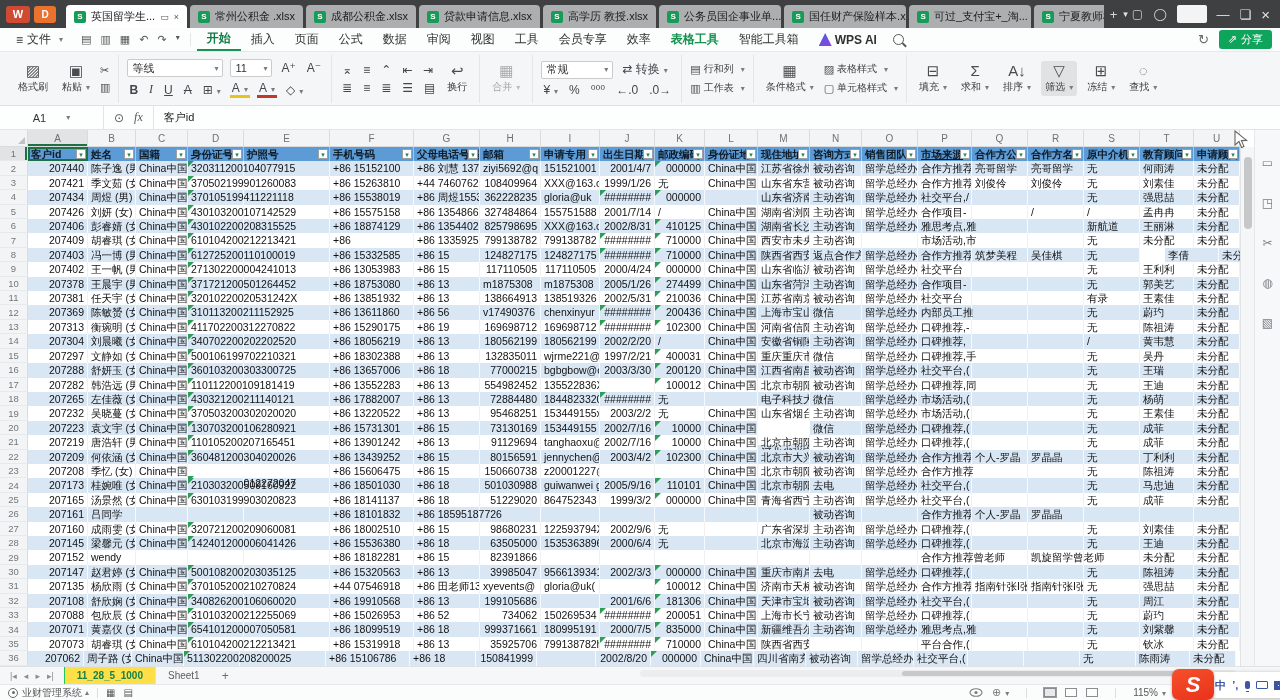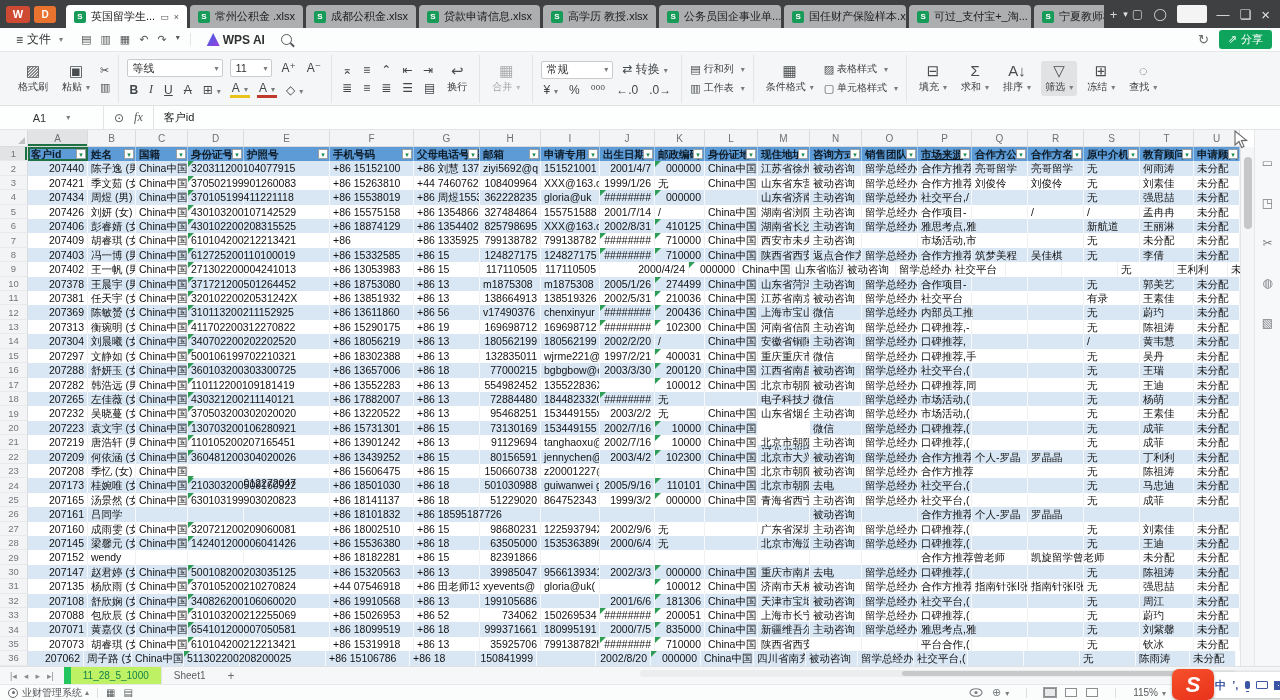--- a/index.html
+++ b/index.html
@@ -81,21 +81,21 @@
   
   .vscroll{position:absolute;left:1240px;top:147px;width:14px;height:519px;background:#F5F6F7;border-left:1px solid #E3E4E5}
   .vthumb{position:absolute;left:3px;top:10px;width:8px;height:72px;background:#C5C7C9;border-radius:4px}
   .rail{position:absolute;left:1254px;top:130px;width:26px;height:536px;background:#F7F8F9;border-left:1px solid #E6E7E8;display:flex;flex-direction:column;align-items:center;padding-top:26px;gap:26px;color:#7A7D80;font-size:12px}
   .cursor{position:absolute;left:1233px;top:130px;z-index:9}
 
   
   .sheetbar{position:absolute;top:666px;left:0;width:1280px;height:18px;background:#F6F7F8;border-top:1px solid #E0E1E2;display:flex;align-items:center;font-size:10px;color:#5A5D5F}
   .navbtns{display:flex;gap:7px;padding:0 10px;font-size:9px;color:#8A8D8F}
   .stab{height:18px;display:flex;align-items:center;padding:0 12px;white-space:nowrap}
-  .stab.active{background:#bef264;color:#15814B;font-weight:400;border-left:7px solid #22c55e;border-right:1px solid #E0E1E2}
+  .stab.active{background:#fde047;color:#15814B;font-weight:700;border-left:1px solid #22c55e;border-right:1px solid #E0E1E2}
   .addsheet{padding:0 10px;font-size:12px;color:#6A6D6F}
   .hscroll{position:absolute;left:640px;top:3px;width:596px;height:7px;background:#ECEDEE;border-radius:4px}
   .hthumb{position:absolute;left:262px;top:1px;width:300px;height:5px;background:#C7C9CB;border-radius:3px}
 
   
   .statusbar{position:absolute;top:684px;left:0;width:1280px;height:16px;background:#FBFCFC;border-top:1px solid #E7E8E9;display:flex;align-items:center;padding:0 8px;font-size:10px;color:#55585A}
   .persondot{width:10px;height:10px;border:1px solid #6A6D6F;border-radius:50%;display:inline-block;margin-right:4px;position:relative}
   .persondot::after{content:"";position:absolute;left:2.5px;top:2px;width:3px;height:3px;border-radius:50%;background:#6A6D6F}
   .sdiv{width:1px;height:10px;background:#DDDEDF;margin:0 8px}
   .sb-right{margin-left:auto;display:flex;align-items:center;gap:9px}
@@ -181,20 +181,34 @@
         <span class="car">▾</span>
       </div>
     <div class="qicons">
       <span>▤</span>
       <span>▥</span>
       <span>▦</span>
       <span>↶</span>
       <span>↷</span>
       <span style="font-size:8px">▾</span>
     </div>
+    <div id="menuitems" style="display:flex;align-items:center">
+        <span class="mi active">开始</span>
+        <span class="mi">插入</span>
+        <span class="mi">页面</span>
+        <span class="mi">公式</span>
+        <span class="mi">数据</span>
+        <span class="mi">审阅</span>
+        <span class="mi">视图</span>
+        <span class="mi">工具</span>
+        <span class="mi">会员专享</span>
+        <span class="mi">效率</span>
+        <span class="mi green">表格工具</span>
+        <span class="mi">智能工具箱</span>
+      </div>
     <span class="mi" style="display:flex;align-items:center">
         <span class="ai-ic"></span>
         <b>WPS AI</b>
       </span>
     <span class="searchglass"></span>
     <div class="mb-right">
       <span class="syncic">↻</span>
       <span class="sharebtn">
           <span>⇗</span>
           <span>分享</span>
@@ -569,35 +583,35 @@
           <div class="cell rt tri" style="width: 55px;">########</div>
           <div class="cell rt tri" style="width: 50px;">710000</div>
           <div class="cell" style="width: 53px;">China中国</div>
           <div class="cell" style="width: 52px;">陕西省西安</div>
           <div class="cell" style="width: 52px;">返点合作方</div>
           <div class="cell" style="width: 56px;">留学总经办</div>
           <div class="cell" style="width: 54px;">合作方推荐</div>
           <div class="cell" style="width: 56px;">筑梦美程</div>
           <div class="cell" style="width: 56px;">吴佳棋</div>
           <div class="cell" style="width: 56px;">无</div>
-          <div class="cell" style="width: 54px;">李倩</div>
+          <div class="cell" style="width: 54px; margin-left: 25px;">李倩</div>
           <div class="cell" style="width: 46px;">未分配</div>
         </div>
         <div class="grow">
           <div class="rn">9</div>
           <div class="cell rt" style="width: 60px;">207402</div>
           <div class="cell" style="width: 48px;">王一帆 (男</div>
           <div class="cell" style="width: 52px;">China中国</div>
           <div class="cell tri ovf" style="width: 56px;">271302200004241013</div>
           <div class="cell" style="width: 86px;"></div>
           <div class="cell" style="width: 84px;">+86 13053983</div>
           <div class="cell" style="width: 66px;">+86 15</div>
           <div class="cell rt" style="width: 61px;">117110505</div>
           <div class="cell rt" style="width: 59px;">117110505</div>
-          <div class="cell rt" style="width: 55px; margin-left: 34px;">2000/4/24</div>
+          <div class="cell rt" style="width: 55px;">2000/4/24</div>
           <div class="cell rt tri" style="width: 50px;">000000</div>
           <div class="cell" style="width: 53px;">China中国</div>
           <div class="cell" style="width: 52px;">山东省临沂</div>
           <div class="cell" style="width: 52px;">被动咨询</div>
           <div class="cell" style="width: 56px;">留学总经办</div>
           <div class="cell ovf" style="width: 54px;">社交平台</div>
           <div class="cell" style="width: 56px;"></div>
           <div class="cell" style="width: 56px;"></div>
           <div class="cell" style="width: 56px;">无</div>
           <div class="cell" style="width: 54px;">王利利</div>

